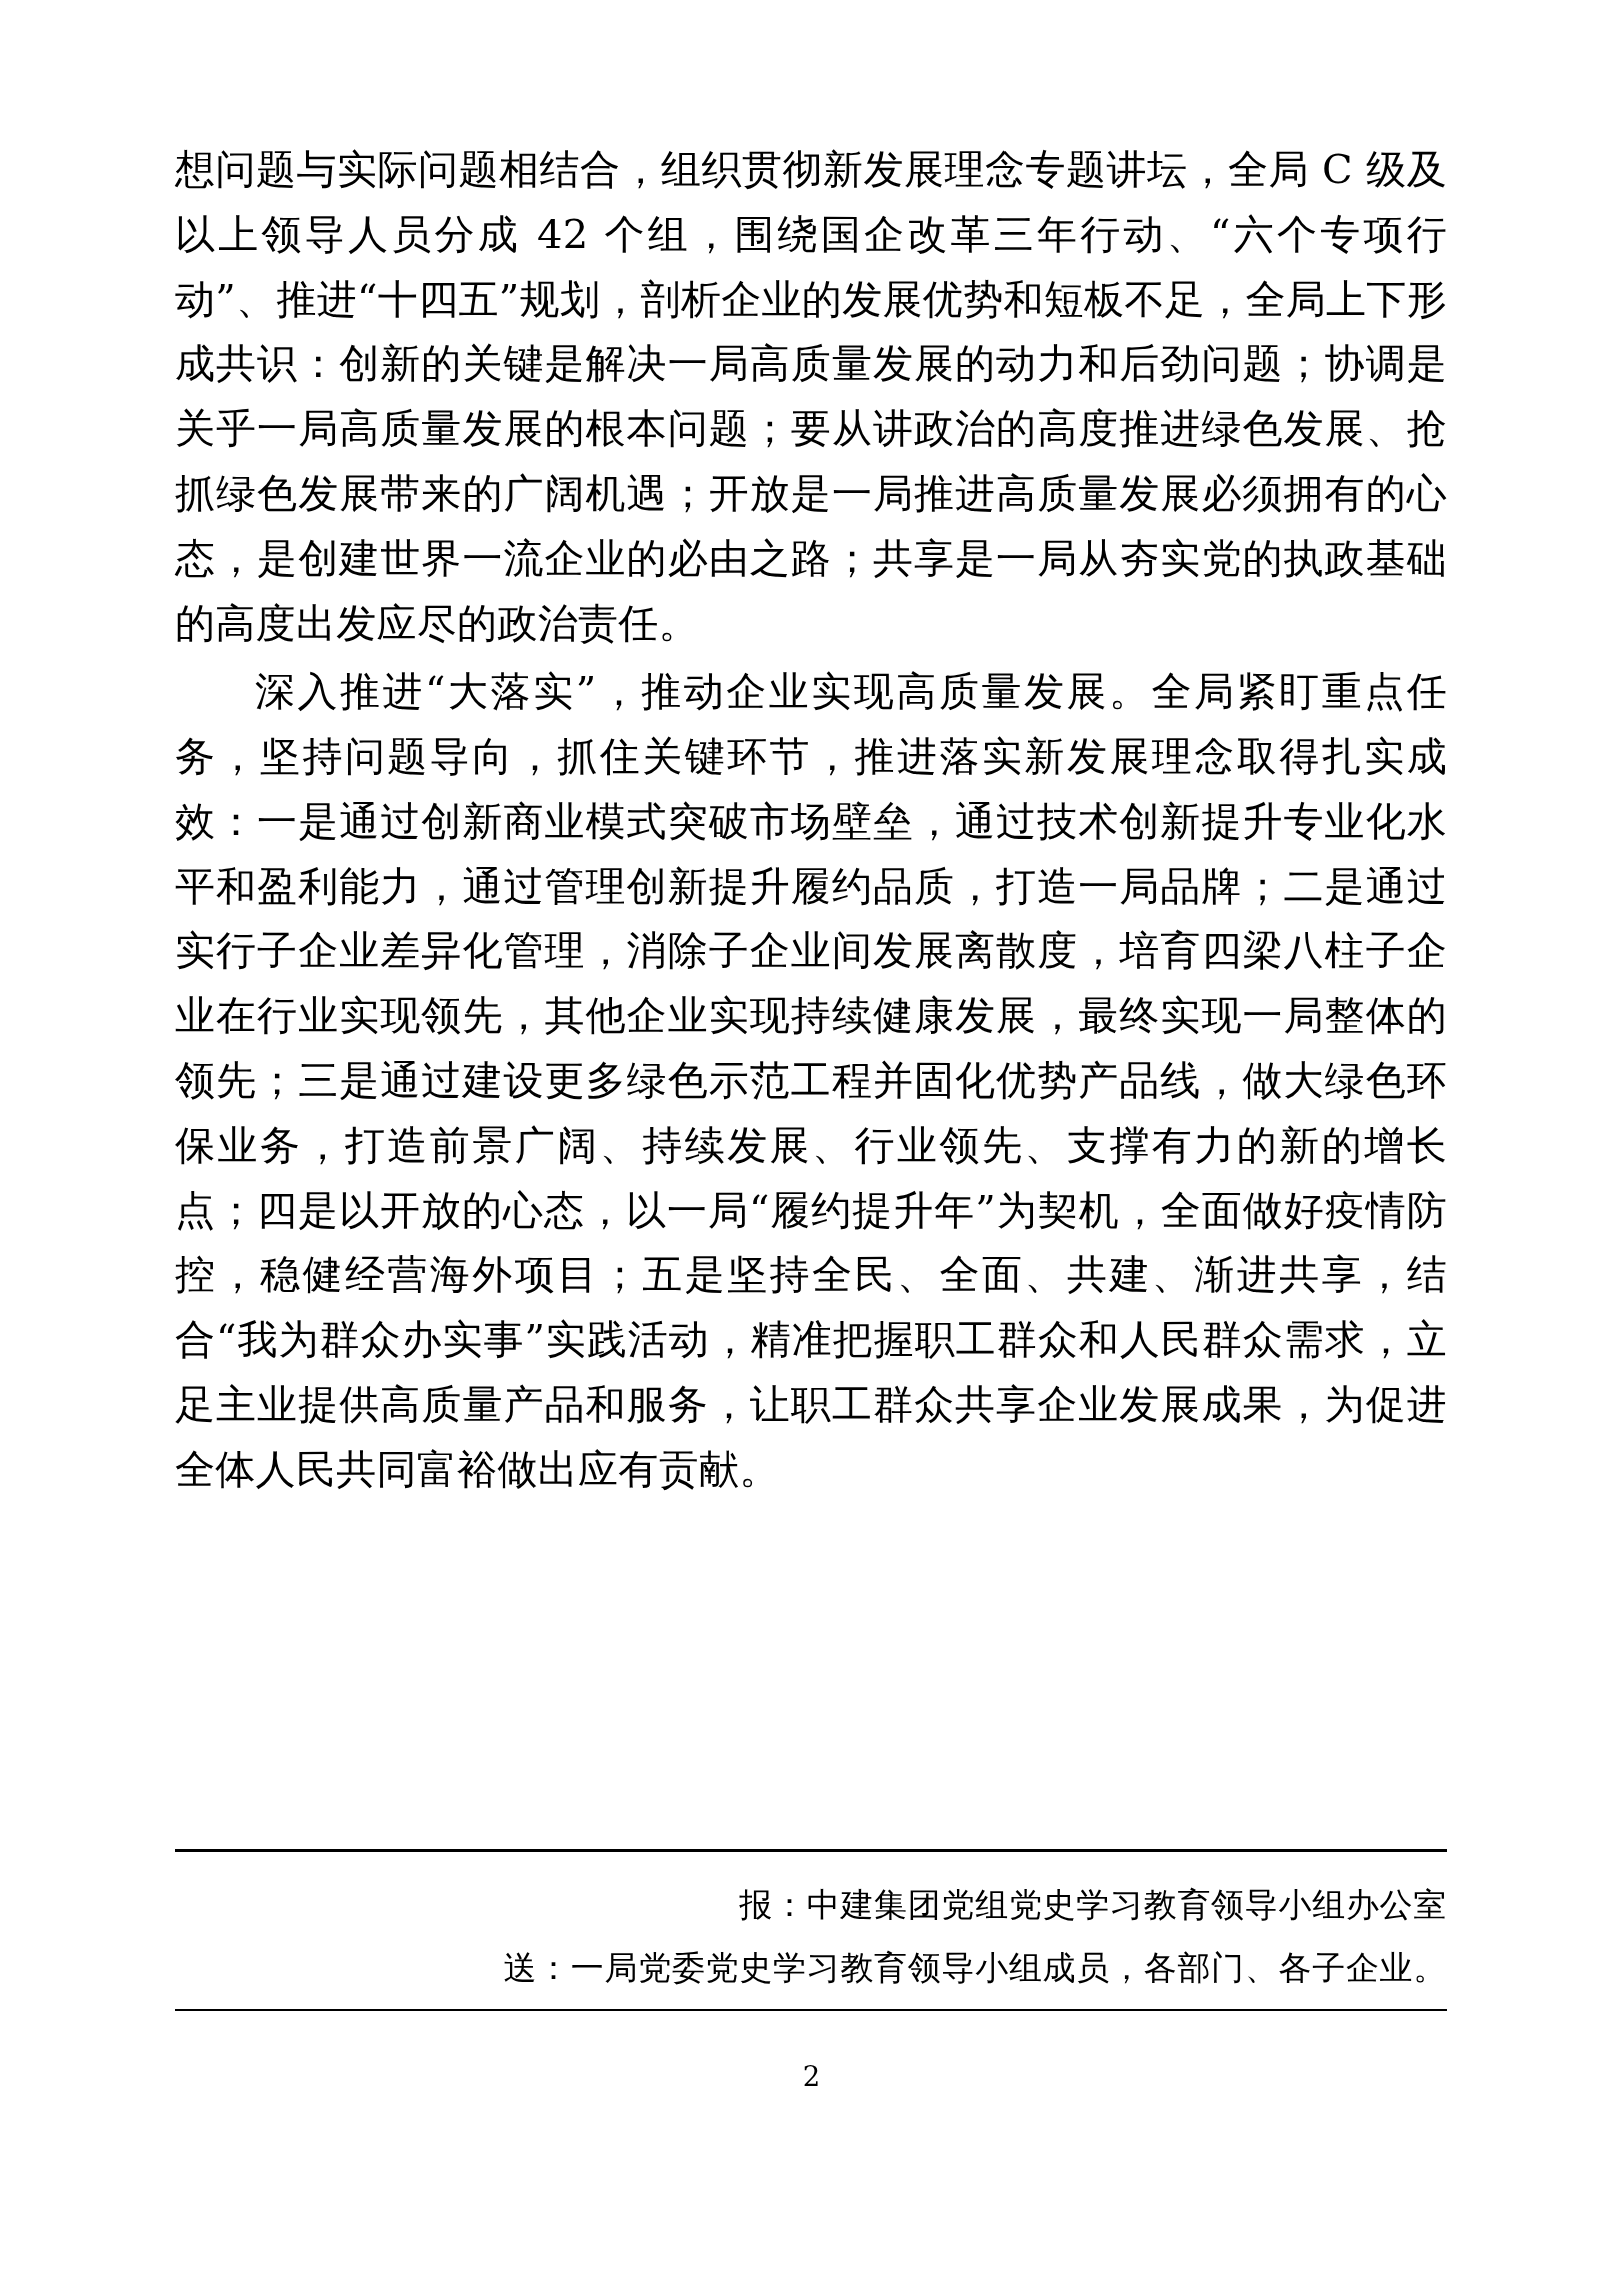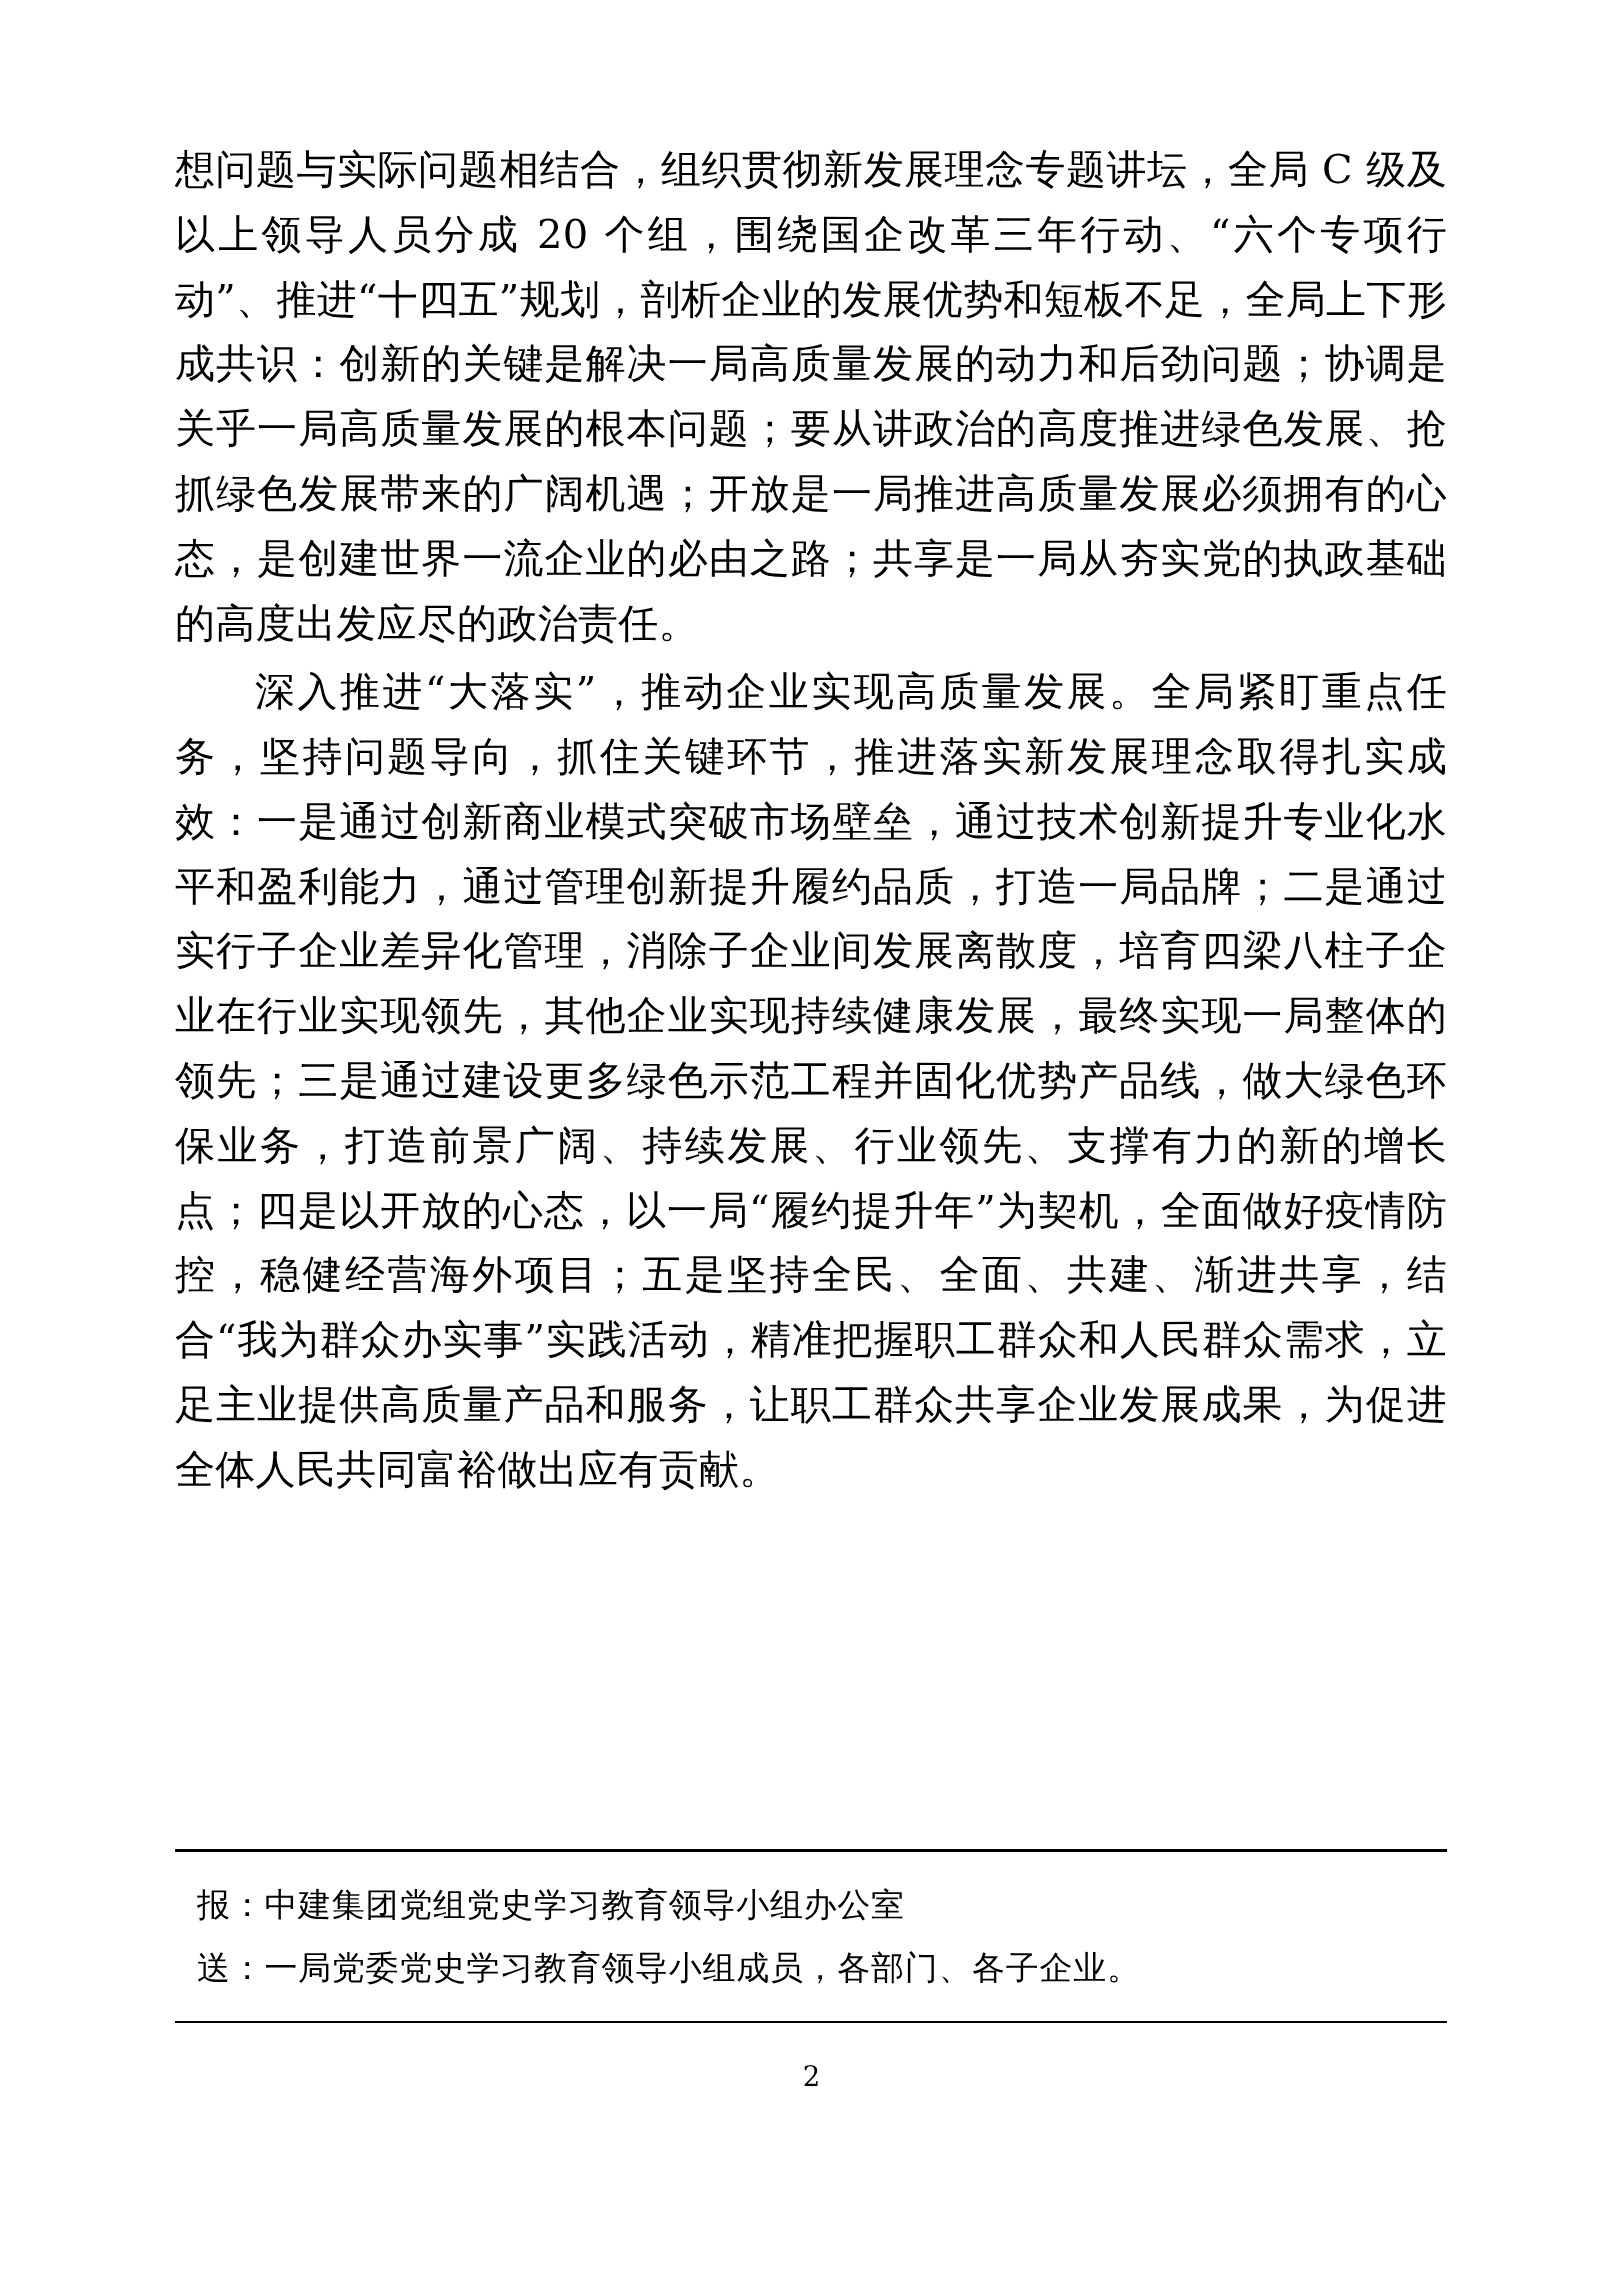--- a/index.html
+++ b/index.html
@@ -50,21 +50,22 @@
   }
   .rule {
     height: 3.3px;
     background: #000000;
     width: 100%;
   }
   .rule.thin {
     height: 2.6px;
   }
   .footer-lines {
-    padding: 22px 0 21px 0;
+    padding: 22px 0 9px 0;
+    text-align: right;
   }
   .footer-line {
     font-size: 33px;
     line-height: 1.9;
     letter-spacing: 0.7px;
     padding-left: 22px;
     white-space: nowrap;
   }
   .page-number {
     position: absolute;
@@ -75,21 +76,21 @@
     font-size: 27.5px;
     font-family: "DejaVu Serif", "Liberation Serif", serif;
   }
 </style>
 </head>
 <body>
 
 <div class="page">
 
   <div class="content">
-    <p class="para"><span>想问题与实际问题相结合，组织贯彻新发展理念专题讲坛，全局 C 级及以上领导人员分成 20 个组，围绕国企改革三年行动、“六个专项行动”、推进“十四五”规划，剖析企业的发展优势和短板不足，全局上下形成共识：创新的关键是解决一局高质量发展的动力和后劲问题；协调是关乎一局高质量发展的根本问题；要从讲政治的高度推进绿色发展、抢抓绿色发展带来的广阔机遇；开放是一局推进高质量发展必须拥有的心态，是创建世界一流企业的必由之路；共享是一局从夯实党的执政基础的高度出发应尽的政治责任。</span></p>
+    <p class="para"><span>想问题与实际问题相结合，组织贯彻新发展理念专题讲坛，全局 C 级及以上领导人员分成 42 个组，围绕国企改革三年行动、“六个专项行动”、推进“十四五”规划，剖析企业的发展优势和短板不足，全局上下形成共识：创新的关键是解决一局高质量发展的动力和后劲问题；协调是关乎一局高质量发展的根本问题；要从讲政治的高度推进绿色发展、抢抓绿色发展带来的广阔机遇；开放是一局推进高质量发展必须拥有的心态，是创建世界一流企业的必由之路；共享是一局从夯实党的执政基础的高度出发应尽的政治责任。</span></p>
     <p class="para indent"><span class="bold">深入推进“大落实”，推动企业实现高质量发展。</span><span>全局紧盯重点任务，坚持问题导向，抓住关键环节，推进落实新发展理念取得扎实成效：一是通过创新商业模式突破市场壁垒，通过技术创新提升专业化水平和盈利能力，通过管理创新提升履约品质，打造一局品牌；二是通过实行子企业差异化管理，消除子企业间发展离散度，培育四梁八柱子企业在行业实现领先，其他企业实现持续健康发展，最终实现一局整体的领先；三是通过建设更多绿色示范工程并固化优势产品线，做大绿色环保业务，打造前景广阔、持续发展、行业领先、支撑有力的新的增长点；四是以开放的心态，以一局“履约提升年”为契机，全面做好疫情防控，稳健经营海外项目；五是坚持全民、全面、共建、渐进共享，结合“我为群众办实事”实践活动，精准把握职工群众和人民群众需求，立足主业提供高质量产品和服务，让职工群众共享企业发展成果，为促进全体人民共同富裕做出应有贡献。</span></p>
   </div>
 
   <div class="footer-block">
     <div class="rule"></div>
     <div class="footer-lines">
       <div class="footer-line">报：中建集团党组党史学习教育领导小组办公室</div>
       <div class="footer-line">送：一局党委党史学习教育领导小组成员，各部门、各子企业。</div>
     </div>
     <div class="rule thin"></div>

